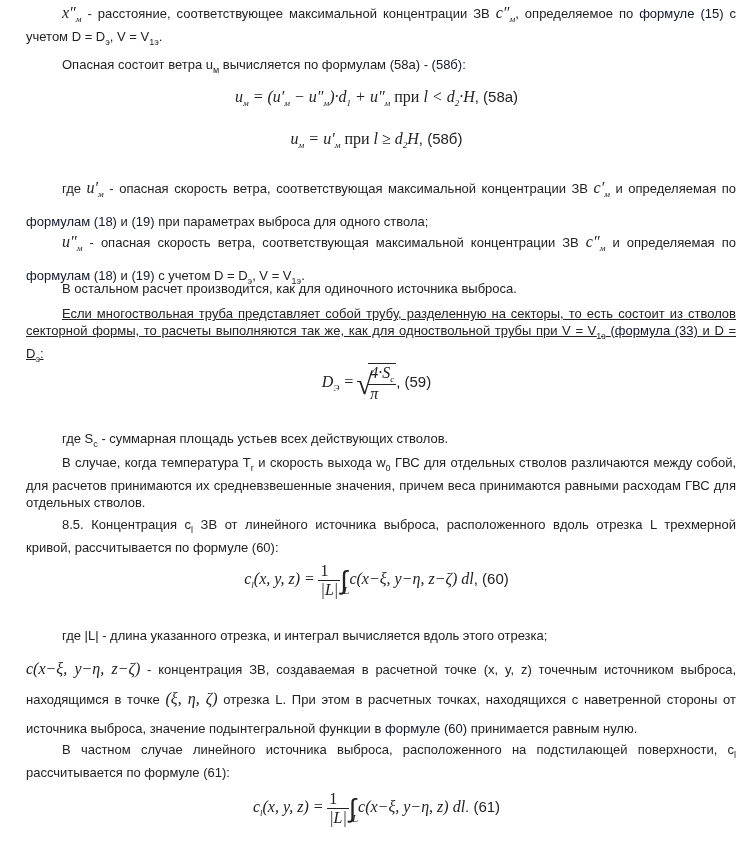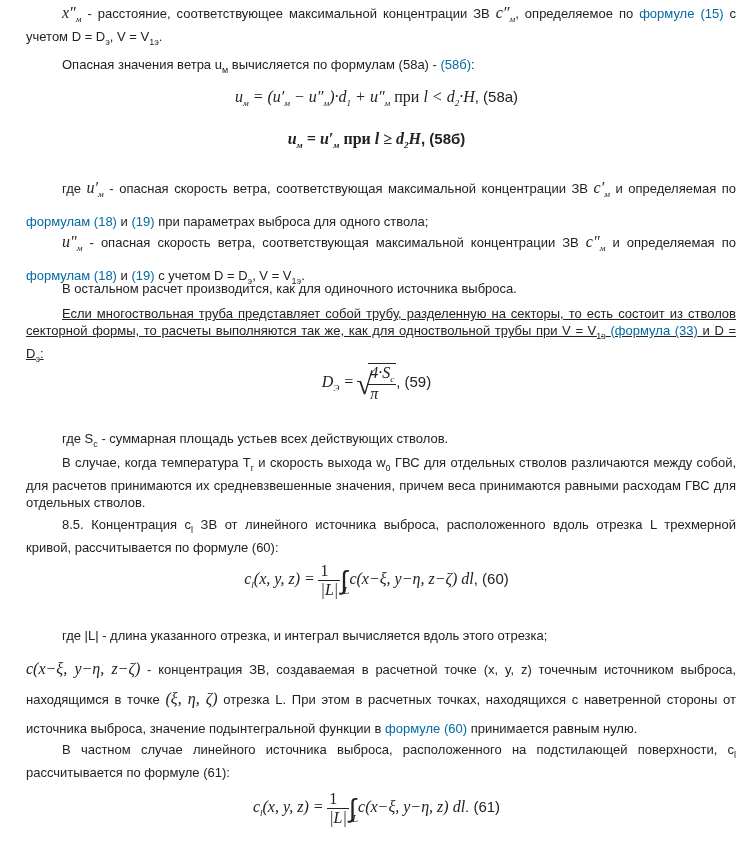--- a/index.html
+++ b/index.html
@@ -2,21 +2,21 @@
 <html><head>
 <meta charset="utf-8">
 <style>
   html, body { margin: 0; padding: 0; background: #ffffff; }
   body {
     width: 753px; height: 847px; overflow: hidden; position: relative;
     font-family: "Liberation Sans", sans-serif; font-size: 13px; color: #222222;
   }
   .p { position: absolute; left: 26px; width: 710px; line-height: 17px; text-align: justify; }
   .ind { text-indent: 36px; }
-  .link { color: #0369a1; cursor: pointer; }
+  .link { color: #0f172a; cursor: pointer; }
   .math { font-family: "Liberation Serif", serif; font-style: italic; font-size: 16px; }
   .rm { font-style: normal; }
   .formula { position: absolute; left: 0; width: 753px; text-align: center; white-space: nowrap; }
   .num { font-family: "Liberation Sans", sans-serif; font-style: normal; font-size: 15px; }
   sub, sup { font-size: 9px; }
   .frac { display: inline-block; vertical-align: middle; text-align: left; }
   .frac .n { display: block; border-bottom: 1px solid #222; padding: 0 2px; }
   .frac .d { display: block; padding: 0 2px; }
   .sqrt { display: inline-block; vertical-align: middle; position: relative; padding-left: 10px; }
   .sqrt::before { content: "√"; position: absolute; left: -2px; top: 4px; font-size: 30px; font-style: normal; }
@@ -25,28 +25,28 @@
   .intsub { font-size: 11px; vertical-align: -10px; margin-left: -4px; }
 </style>
 </head>
 <body>
 
 <div class="p ind" style="top:4px;">
   <span class="math"><span>x″</span><sub>м</sub></span><span> - расстояние, соответствующее максимальной концентрации ЗВ </span><span class="math"><span>c″</span><sub>м</sub></span><span>, определяемое по </span><a class="link">формуле (15)</a><span> с учетом D = D</span><sub>э</sub><span>, V = V</span><sub>1э</sub><span>.</span>
 </div>
 
 <div class="p ind" style="top:56px;">
-  <span>Опасная значения ветра u</span><sub>м</sub><span> вычисляется по формулам (58а) - </span><a class="link">(58б)</a><span>:</span>
+  <span>Опасная состоит ветра u</span><sub>м</sub><span> вычисляется по формулам (58а) - </span><a class="link">(58б)</a><span>:</span>
 </div>
 
 <div class="formula" style="top:88px;">
   <span class="math" id="f58a-expr">u<sub>м</sub> = (u′<sub>м</sub> − u″<sub>м</sub>)·d<sub>1</sub> + u″<sub>м</sub></span><span class="math rm"> при </span><span class="math" id="f58a-cond">l &lt; d<sub>2</sub>·H</span><span class="num">, (58а)</span>
 </div>
 
-<div class="formula" style="top:130px;font-weight:bold;">
+<div class="formula" style="top:130px;">
   <span class="math" id="f58b-expr">u<sub>м</sub> = u′<sub>м</sub></span><span class="math rm"> при </span><span class="math" id="f58b-cond">l ≥ d<sub>2</sub>H</span><span class="num">, (58б)</span>
 </div>
 
 <div class="p ind" style="top:174px; line-height:27px;">
   <span>где </span><span class="math"><span>u′</span><sub>м</sub></span><span> - опасная скорость ветра, соответствующая максимальной концентрации ЗВ </span><span class="math"><span>c′</span><sub>м</sub></span><span> и определяемая по </span><a class="link">формулам (18)</a><span> и </span><a class="link">(19)</a><span> при параметрах выброса для одного ствола;</span>
 </div>
 
 <div class="p ind" style="top:228px; line-height:27px;">
   <span class="math"><span>u″</span><sub>м</sub></span><span> - опасная скорость ветра, соответствующая максимальной концентрации ЗВ </span><span class="math"><span>c″</span><sub>м</sub></span><span> и определяемая по </span><a class="link">формулам (18)</a><span> и </span><a class="link">(19)</a><span> с учетом D = D</span><sub>э</sub><span>, V = V</span><sub>1э</sub><span>.</span>
 </div>

